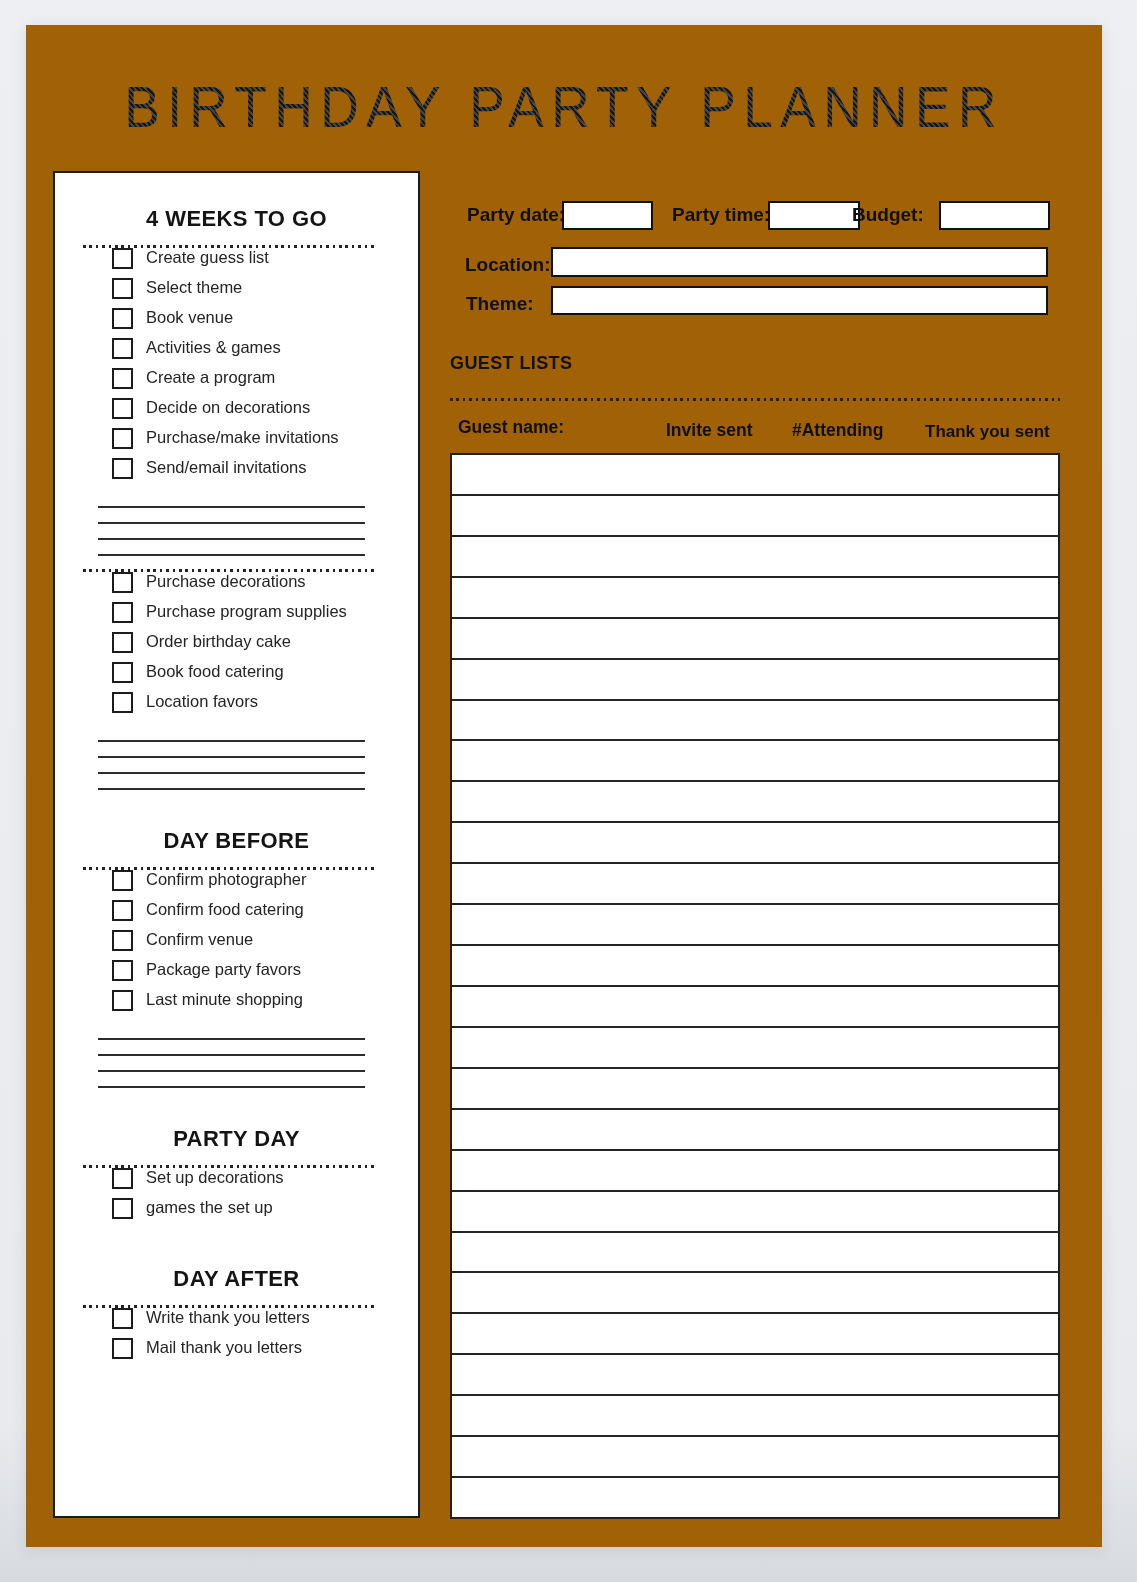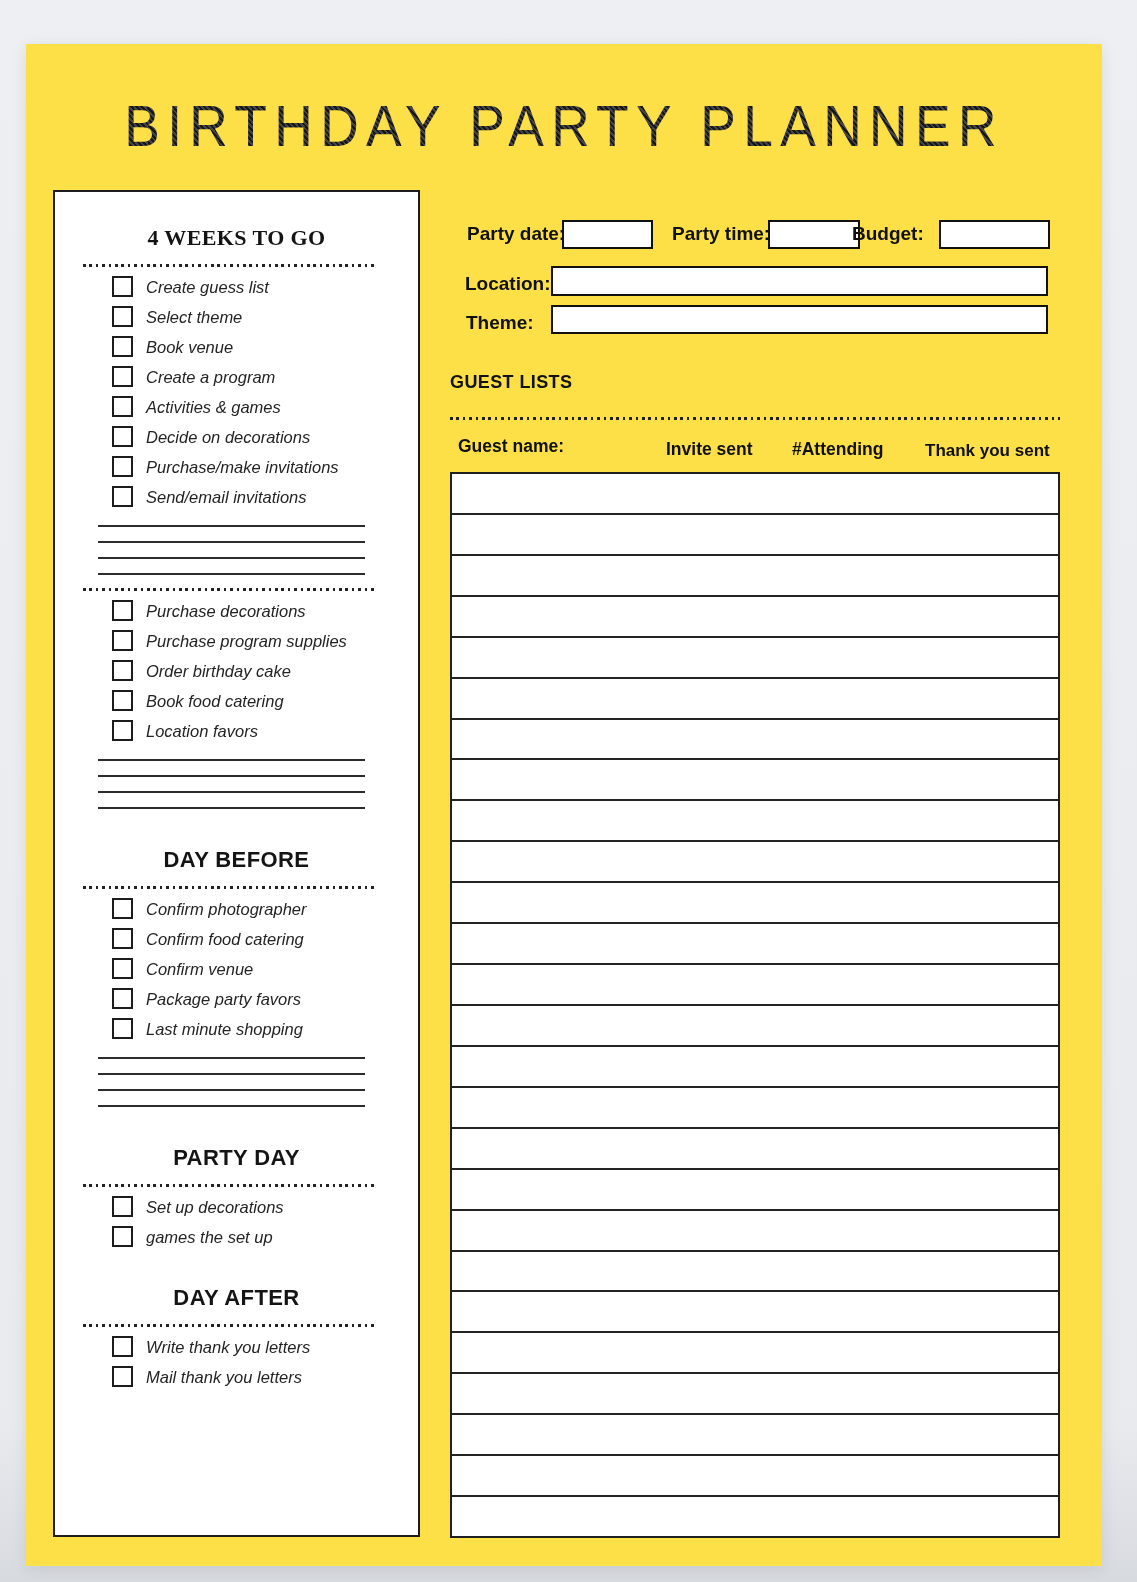--- a/index.html
+++ b/index.html
@@ -4,21 +4,21 @@
 <style>
   html,body{margin:0;padding:0;}
   body{
     width:1137px;height:1582px;
     font-family:"Liberation Sans", sans-serif;
     background:linear-gradient(180deg,#edeff2 0%,#e8eaee 90%,#d7dadf 100%);
     position:relative;overflow:hidden;
   }
   .page{
     position:absolute;left:26px;top:25px;width:1076px;height:1522px;
-    background:#fde047;box-shadow:0 3px 14px rgba(40,45,60,0.10);margin-top:19px;
+    background:#a16207;box-shadow:0 3px 14px rgba(40,45,60,0.10);
   }
   
   .title{
     position:absolute;top:48px;left:0;right:0;text-align:center;
     font-size:58px;font-weight:400;letter-spacing:8px;color:#222;
     transform:scaleX(0.92);transform-origin:center;
     white-space:nowrap;
   }
   @supports (-webkit-background-clip:text){
     .title{
@@ -28,27 +28,27 @@
   }
   
   .panel{
     position:absolute;left:27px;top:146px;width:367px;height:1347px;
     border:2px solid #1c1c1c;background:#fff;box-sizing:border-box;overflow:hidden;
   }
   .section-heading{
     text-align:center;font-size:22px;font-weight:bold;color:#141414;
     letter-spacing:.4px;line-height:26px;margin:38px 0 0 0;
   }
-  .section:first-child .section-heading{margin-top:33px;font-family:Liberation Serif, serif;}
+  .section:first-child .section-heading{margin-top:33px;}
   .dotted{
     height:3px;margin:13px 43px 0 28px;
     background:repeating-linear-gradient(90deg,#222 0 2.6px,transparent 2.6px 6.4px);
   }
   .check-row{
-    display:flex;align-items:flex-end;height:30px;padding-left:57px;font-style:italic;
+    display:flex;align-items:flex-start;height:30px;padding-left:57px;
   }
   .check-row:first-of-type{margin-top:9px;}
   .checkbox{
     width:17px;height:17px;border:2px solid #1c1c1c;background:#fff;
     flex:0 0 auto;box-sizing:content-box;
   }
   .check-label{
     margin-left:13px;font-size:16.5px;color:#242424;white-space:nowrap;
   }
   .note-lines{margin:18px 53px 0 43px;}
@@ -107,25 +107,25 @@
           <div class="check-row">
             <span class="checkbox"></span>
             <span class="check-label">Select theme</span>
           </div>
           <div class="check-row">
             <span class="checkbox"></span>
             <span class="check-label">Book venue</span>
           </div>
           <div class="check-row">
             <span class="checkbox"></span>
+            <span class="check-label">Activities &amp; games</span>
+          </div>
+          <div class="check-row">
+            <span class="checkbox"></span>
             <span class="check-label">Create a program</span>
-          </div>
-          <div class="check-row">
-            <span class="checkbox"></span>
-            <span class="check-label">Activities &amp; games</span>
           </div>
           <div class="check-row">
             <span class="checkbox"></span>
             <span class="check-label">Decide on decorations</span>
           </div>
           <div class="check-row">
             <span class="checkbox"></span>
             <span class="check-label">Purchase/make invitations</span>
           </div>
           <div class="check-row">

